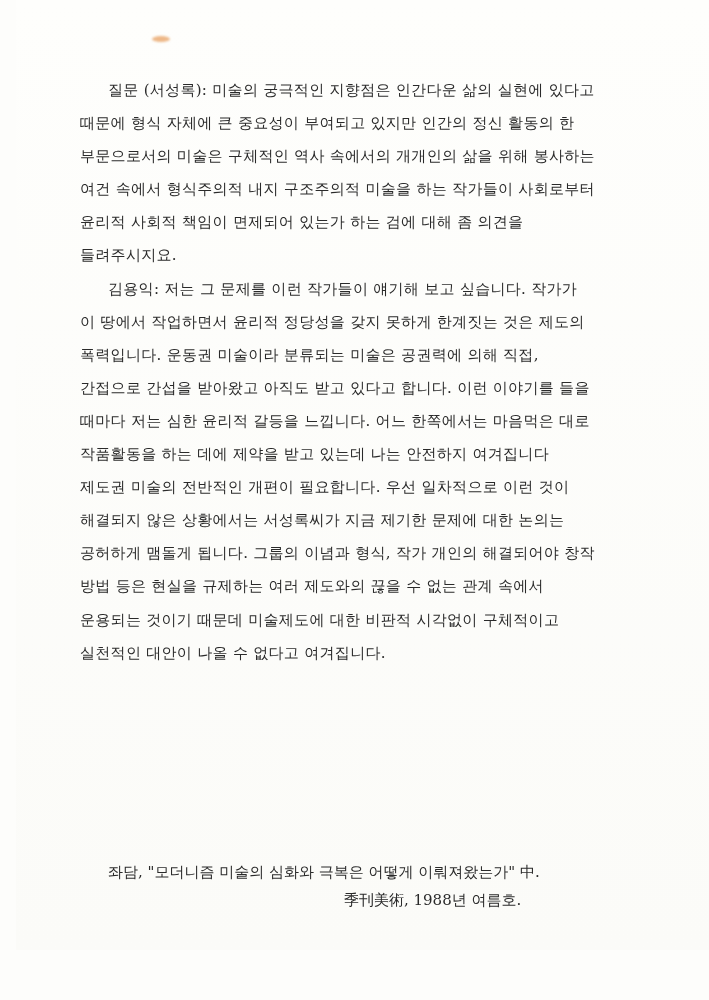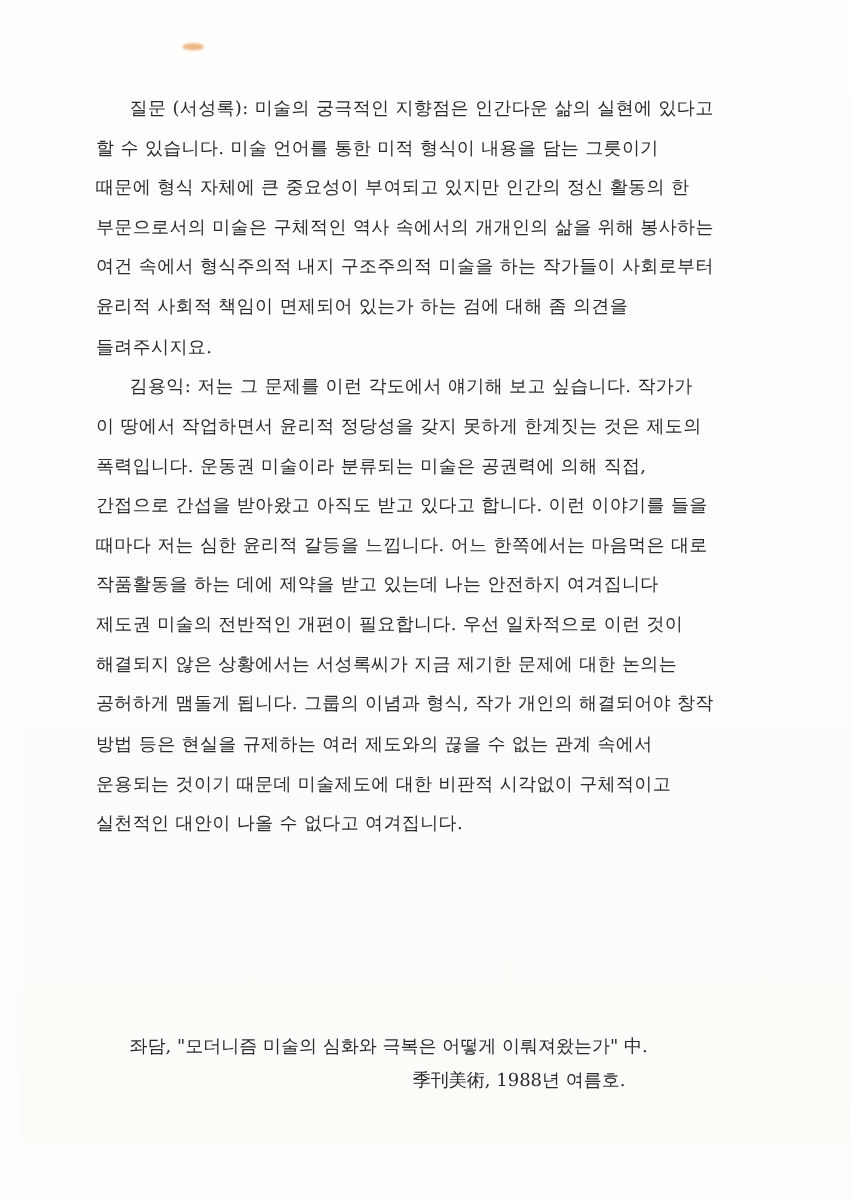--- a/index.html
+++ b/index.html
@@ -37,29 +37,28 @@
   </style>
 </head>
 <body>
 
 <div class="page">
   <div class="stain"></div>
 
   <div class="body-text">
     <div>
       <div class="line indent">질문 (서성록): 미술의 궁극적인 지향점은 인간다운 삶의 실현에 있다고</div>
-      <div class="line">할 수 있습니다. 미술 언어를 통한 미적 형식이 내용을 담는 그릇이기</div>
       <div class="line">때문에 형식 자체에 큰 중요성이 부여되고 있지만 인간의 정신 활동의 한</div>
       <div class="line">부문으로서의 미술은 구체적인 역사 속에서의 개개인의 삶을 위해 봉사하는</div>
       <div class="line">여건 속에서 형식주의적 내지 구조주의적 미술을 하는 작가들이 사회로부터</div>
       <div class="line">윤리적 사회적 책임이 면제되어 있는가 하는 검에 대해 좀 의견을</div>
       <div class="line">들려주시지요.</div>
     </div>
     <div>
-      <div class="line indent">김용익: 저는 그 문제를 이런 각도에서 얘기해 보고 싶습니다. 작가가</div>
+      <div class="line indent">김용익: 저는 그 문제를 이런 작가들이 얘기해 보고 싶습니다. 작가가</div>
       <div class="line">이 땅에서 작업하면서 윤리적 정당성을 갖지 못하게 한계짓는 것은 제도의</div>
       <div class="line">폭력입니다. 운동권 미술이라 분류되는 미술은 공권력에 의해 직접,</div>
       <div class="line">간접으로 간섭을 받아왔고 아직도 받고 있다고 합니다. 이런 이야기를 들을</div>
       <div class="line">때마다 저는 심한 윤리적 갈등을 느낍니다. 어느 한쪽에서는 마음먹은 대로</div>
       <div class="line">작품활동을 하는 데에 제약을 받고 있는데 나는 안전하지 여겨집니다</div>
       <div class="line">제도권 미술의 전반적인 개편이 필요합니다. 우선 일차적으로 이런 것이</div>
       <div class="line">해결되지 않은 상황에서는 서성록씨가 지금 제기한 문제에 대한 논의는</div>
       <div class="line">공허하게 맴돌게 됩니다. 그룹의 이념과 형식, 작가 개인의 해결되어야 창작</div>
       <div class="line">방법 등은 현실을 규제하는 여러 제도와의 끊을 수 없는 관계 속에서</div>
       <div class="line">운용되는 것이기 때문데 미술제도에 대한 비판적 시각없이 구체적이고</div>

